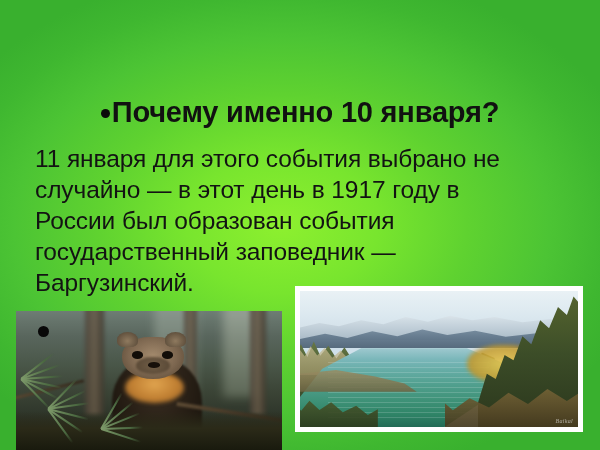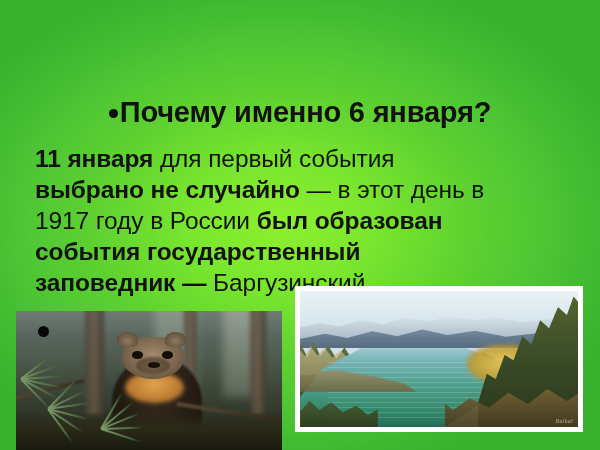--- a/index.html
+++ b/index.html
@@ -58,21 +58,21 @@
   #body-block {
     position: absolute;
     left: 35px;
     top: 143px;
     width: 470px;
     font-size: 24.5px;
     line-height: 31px;
     color: #131313;
     letter-spacing: -0.1px;
   }
-  #body-block .b { font-weight: bold; }
+  #body-block .b { font-weight: normal; }
   #body-block .r { font-weight: normal; }
 
   
   #photo-sable {
     position: absolute;
     left: 16px;
     top: 311px;
     width: 266px;
     height: 139px;
     overflow: hidden;
@@ -359,25 +359,25 @@
     font-family: "Liberation Serif", serif;
     letter-spacing: .3px;
   }
 </style>
 </head>
 <body>
 
 <div id="slide">
 
   <div id="title-block">
-    <span id="title-bullet"></span><span id="title-text">Почему именно 6 января?</span>
+    <span id="title-bullet"></span><span id="title-text">Почему именно 10 января?</span>
   </div>
 
   <div id="body-block">
-    <span class="b">11 января </span><span class="r">для первый события </span><span class="b">выбрано не случайно </span><span class="r">— в этот день в 1917 году в России </span><span class="b">был образован события государственный заповедник — </span><span class="r">Баргузинский.</span>
+    <span class="b">11 января </span><span class="r">для этого события </span><span class="b">выбрано не случайно </span><span class="r">— в этот день в 1917 году в России </span><span class="b">был образован события государственный заповедник — </span><span class="r">Баргузинский.</span>
   </div>
 
   <div id="photo-sable">
     <div class="sable-sky"></div>
     <div class="sable-blur-a"></div>
     <div class="sable-blur-b"></div>
     <div class="sable-trunk t1"></div>
     <div class="sable-trunk t2"></div>
     <div class="sable-trunk t3"></div>
     <div class="sable-body"></div>

